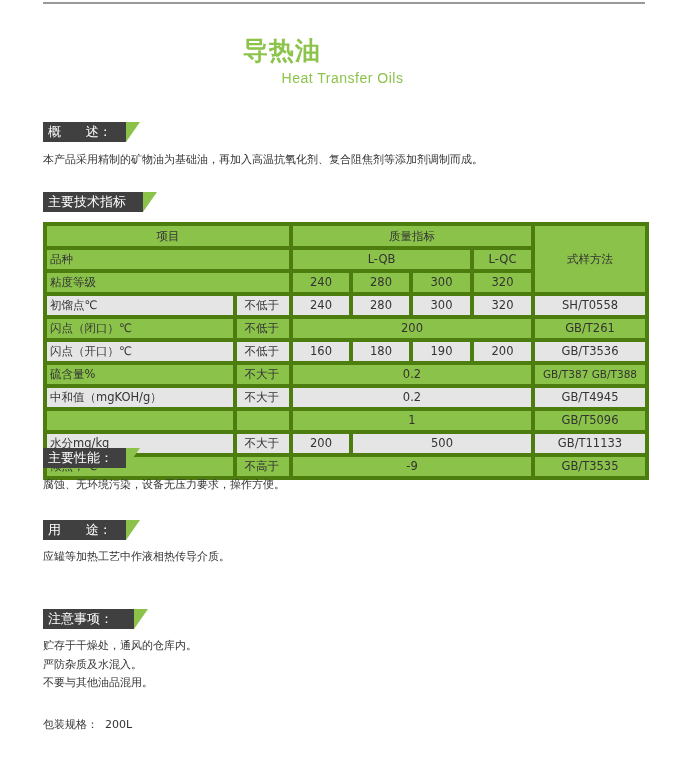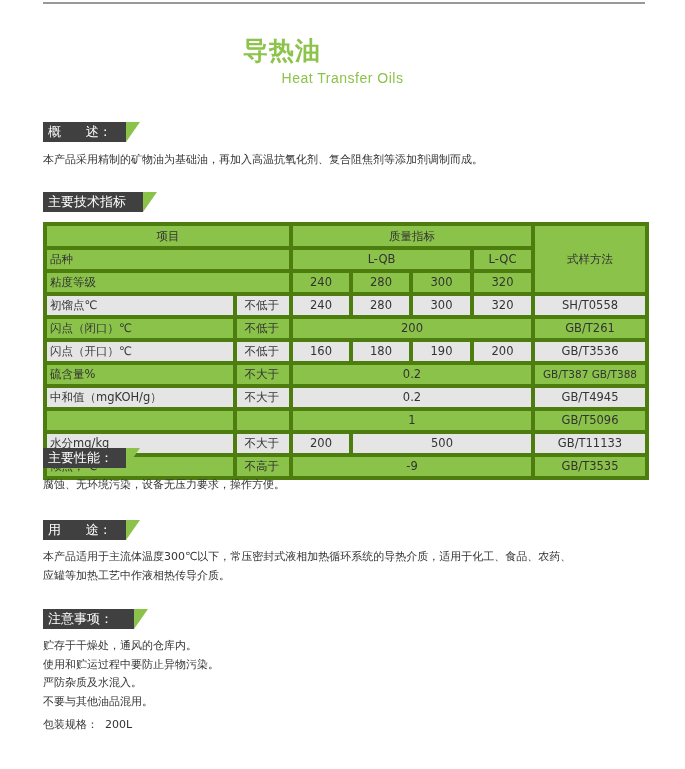--- a/index.html
+++ b/index.html
@@ -140,28 +140,26 @@
 </div>
 <div class="para" style="top:476px;">
   <div>腐蚀、无环境污染，设备无压力要求，操作方便。</div>
 </div>
 
 <div class="sec" style="top:520px;">
   <div class="bar" style="width:78px;">用      途：</div>
   <div class="tri" style="left:83px;"></div>
 </div>
 <div class="para" style="top:548px;">
-  <div>本产品适用于主流体温度300℃以下，常压密封式液相加热循环系统的导热介质，适用于化工、食品、农药、</div>
   <div>应罐等加热工艺中作液相热传导介质。</div>
 </div>
 
 <div class="sec" style="top:609px;">
   <div class="bar" style="width:86px;">注意事项：</div>
   <div class="tri" style="left:91px;"></div>
 </div>
 <div class="para" style="top:637px;">
   <div>贮存于干燥处，通风的仓库内。</div>
-  <div>使用和贮运过程中要防止异物污染。</div>
   <div>严防杂质及水混入。</div>
   <div>不要与其他油品混用。</div>
 </div>
 
 <div class="para" style="top:716px; white-space:pre;">包装规格：  200L</div>
 
 </body></html>

